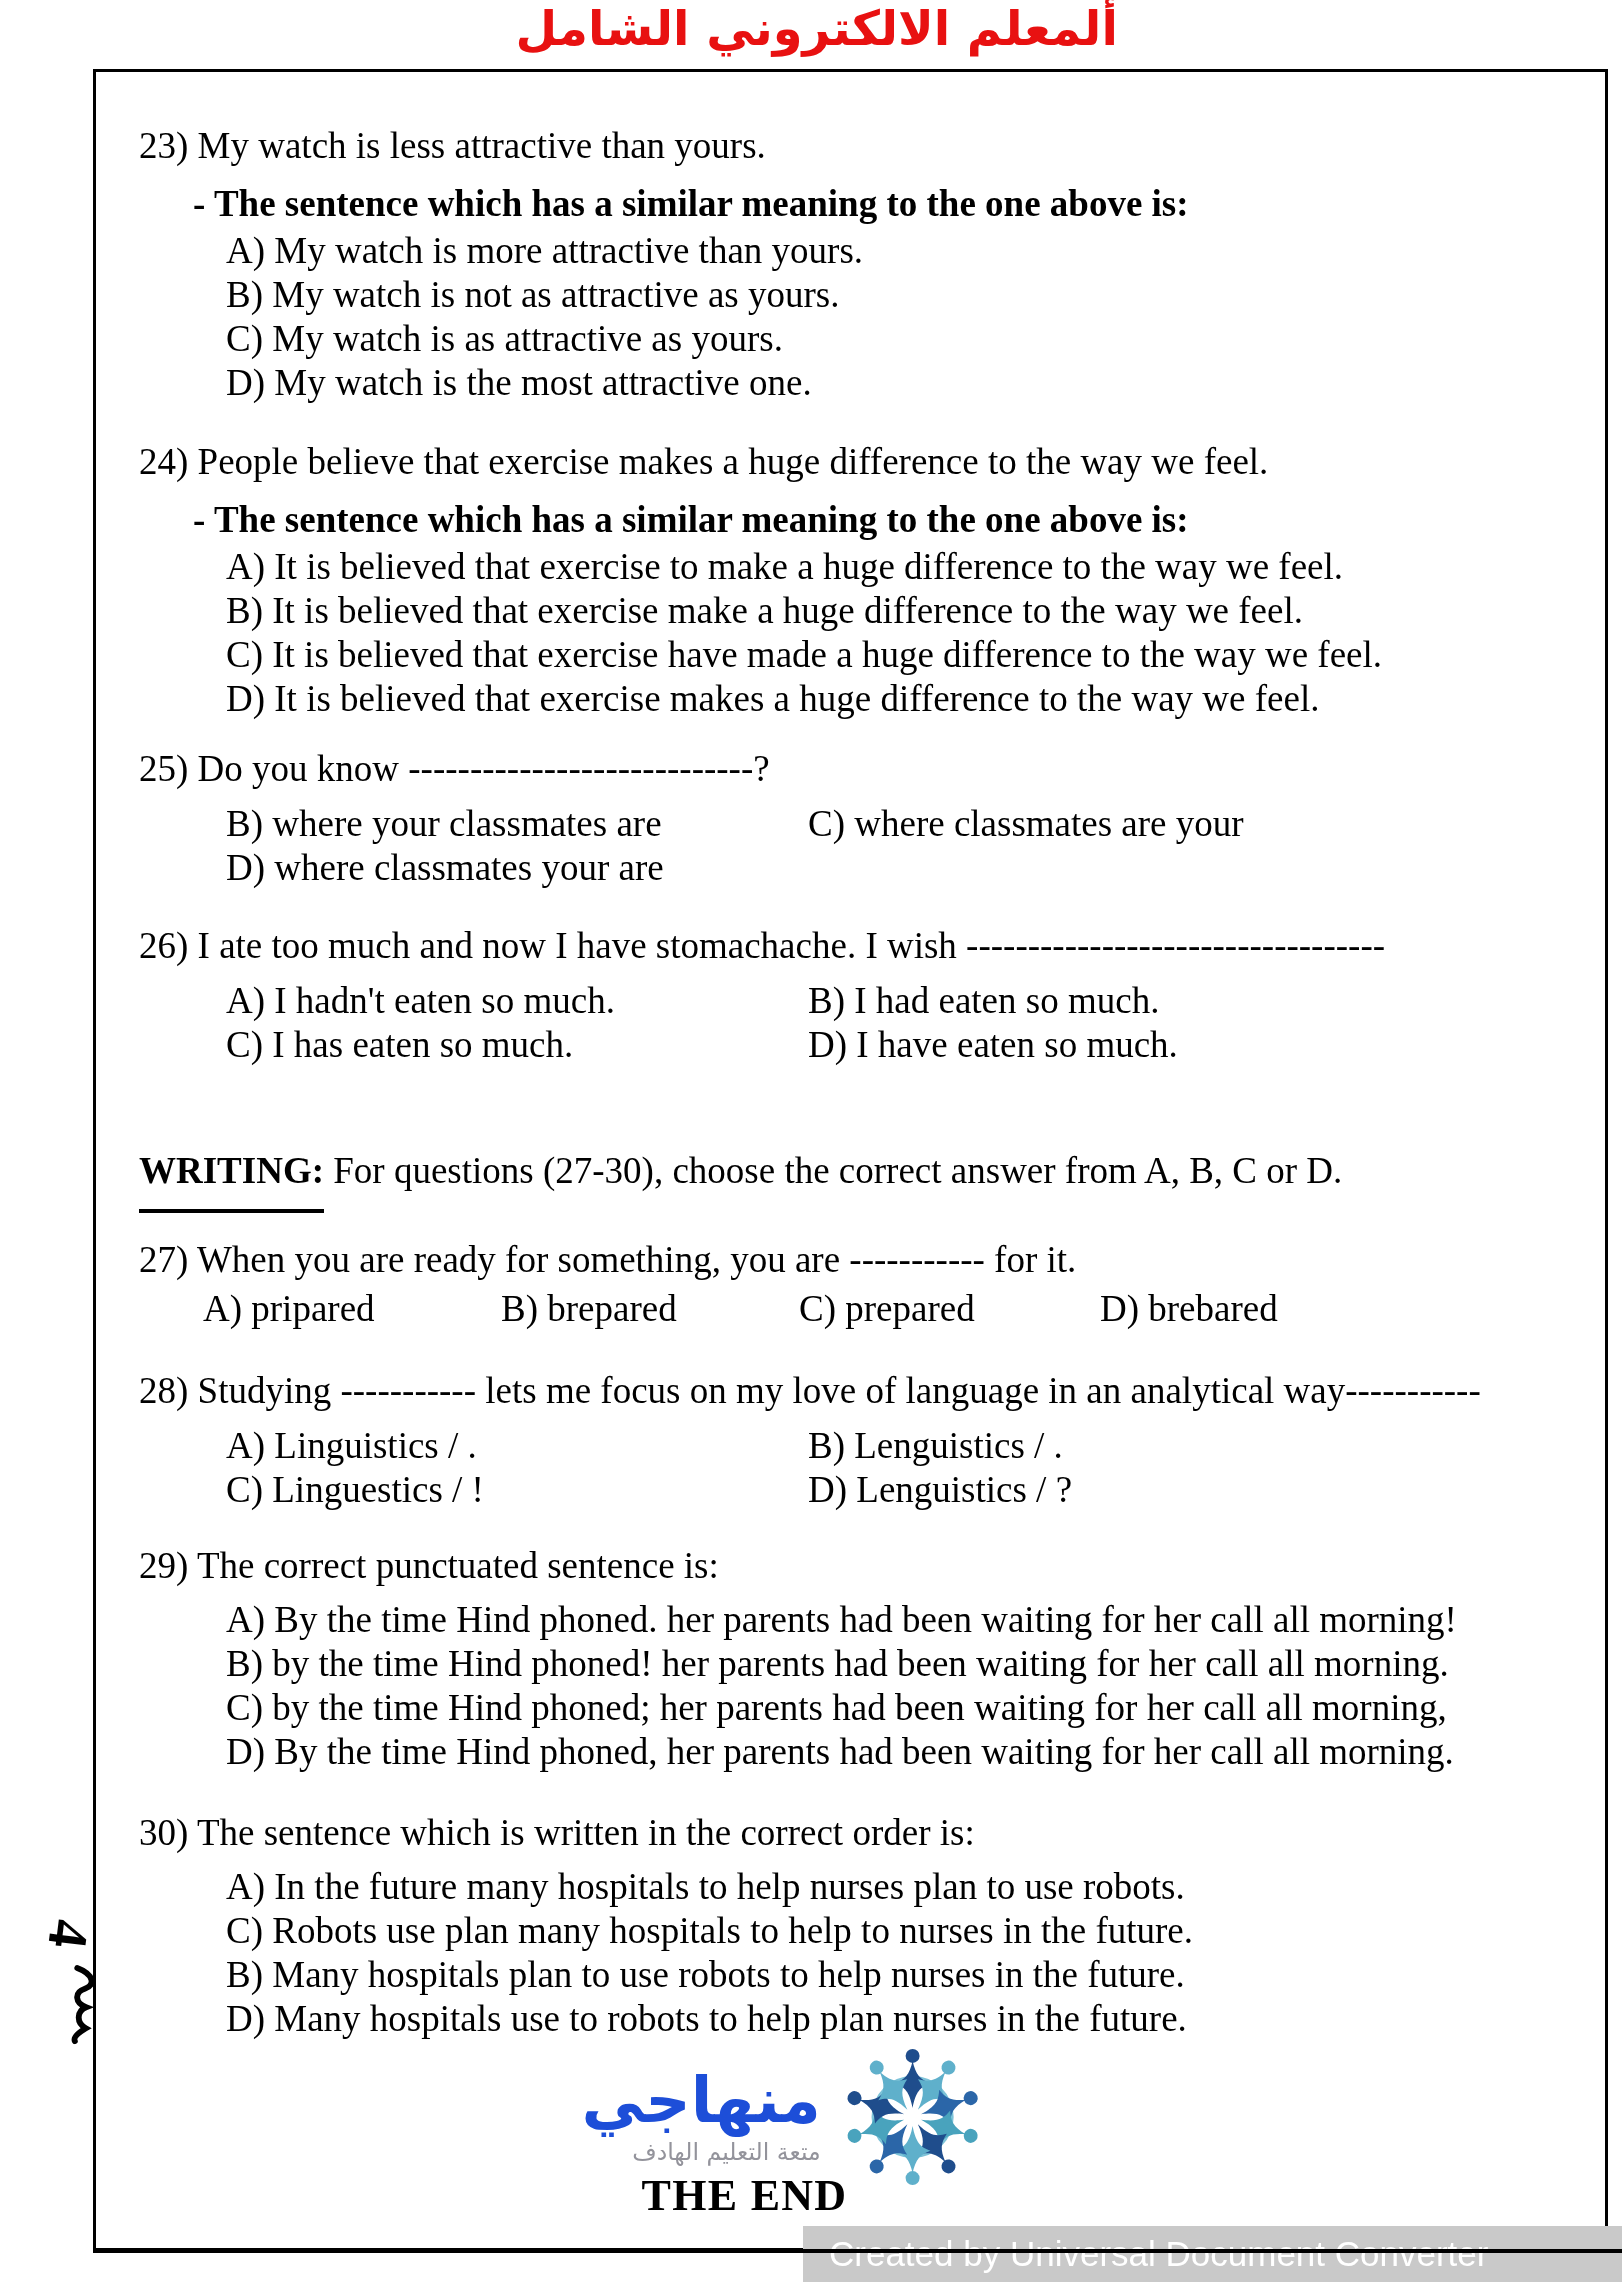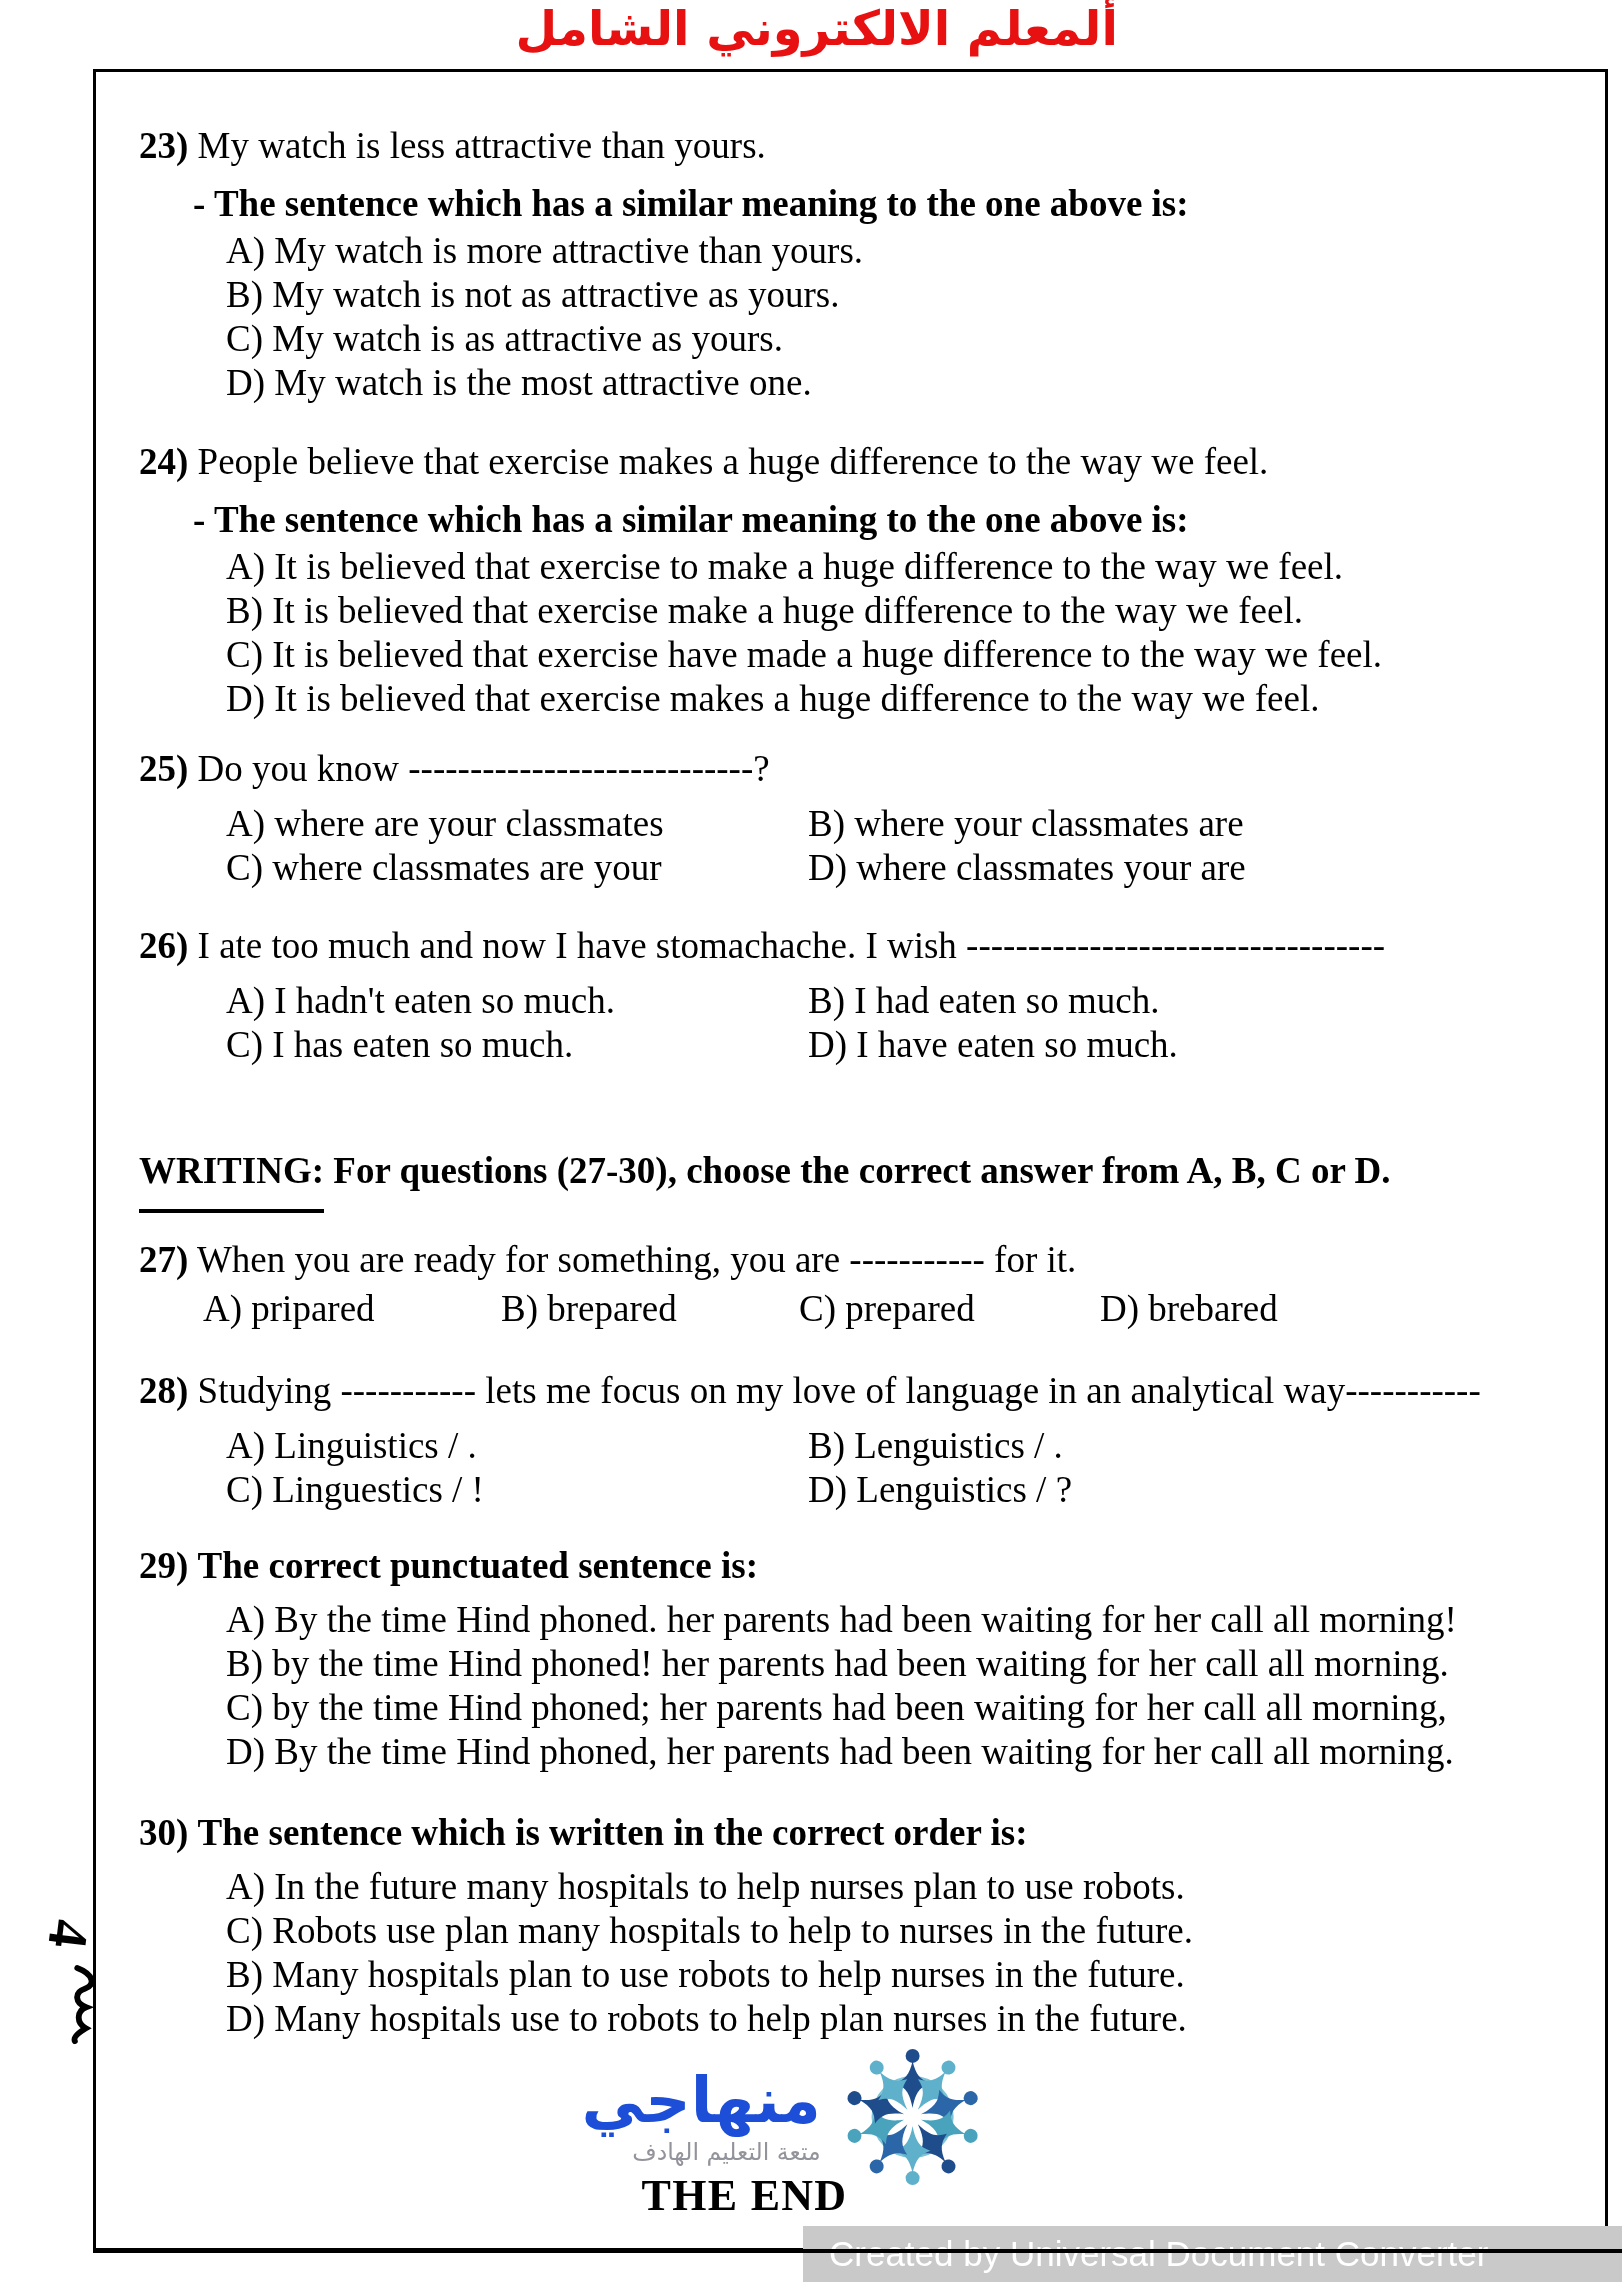--- a/index.html
+++ b/index.html
@@ -14,21 +14,21 @@
   }
   .border-box {
     position:absolute; left:93px; top:69px; width:1509px; height:2176px;
     border:3.3px solid #000; box-sizing:content-box;
   }
   .qblock { position:absolute; left:98px; width:1505px; }
   .line { font-size:37px; line-height:44px; white-space:nowrap; }
   .qtitle { margin-left:41px; }
   .mb22 { margin-bottom:14.4px; } .mb17 { margin-bottom:11px; }
   .mb15 { margin-bottom:9.8px; } .mb8 { margin-bottom:5.2px; } .mb4 { margin-bottom:2.6px; }
-  .b { font-weight:700; }
+  .b { font-weight:400; }
   .sub { margin-left:95px; font-weight:700; }
   .opts { margin-left:128px; }
   .grid2 { display:grid; grid-template-columns:582px auto; margin-left:128px; }
   .grid4 { display:grid; grid-template-columns:298px 298px 301px auto; margin-left:105px; }
   .writing-label { font-weight:700; border-bottom:4.6px solid #000; padding-bottom:18px; }
   .logo-row {
     position:absolute; top:2047px; left:0; width:1623px; display:flex;
     justify-content:center; align-items:center; gap:22px; transform:translateX(-29.4px);
   }
   .logo-text { text-align:center; font-family:"DejaVu Sans", sans-serif; }
@@ -74,21 +74,20 @@
     <div class="line sub mb4">- The sentence which has a similar meaning to the one above is:</div>
     <div class="line opts">A) It is believed that exercise to make a huge difference to the way we feel.</div>
     <div class="line opts">B) It is believed that exercise make a huge difference to the way we feel.</div>
     <div class="line opts">C) It is believed that exercise have made a huge difference to the way we feel.</div>
     <div class="line opts">D) It is believed that exercise makes a huge difference to the way we feel.</div>
   </div>
 
   <div class="qblock" style="top:747px">
     <div class="line qtitle mb17"><span class="b">25)</span> <span>Do you know ----------------------------?</span></div>
     <div class="grid2">
-      <div class="line">A) where are your classmates</div>
       <div class="line">B) where your classmates are</div>
       <div class="line">C) where classmates are your</div>
       <div class="line">D) where classmates your are</div>
     </div>
   </div>
 
   <div class="qblock" style="top:924px">
     <div class="line qtitle mb17"><span class="b">26)</span> <span>I ate too much and now I have stomachache. I wish ----------------------------------</span></div>
     <div class="grid2">
       <div class="line">A) I hadn't eaten so much.</div>

